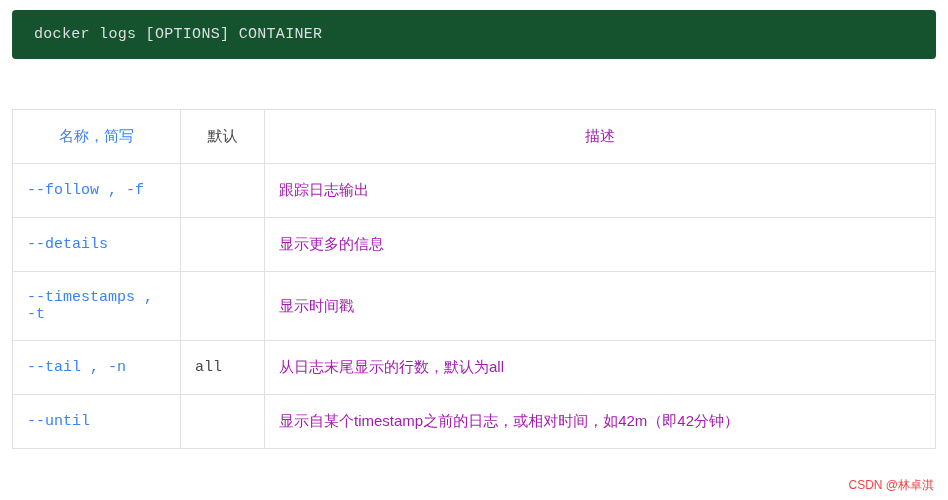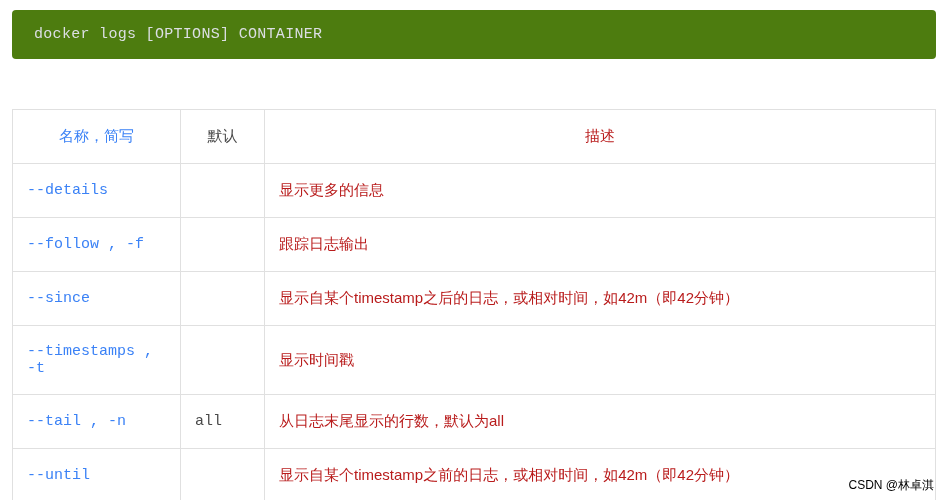--- a/index.html
+++ b/index.html
@@ -4,21 +4,21 @@
 <style>
 * { box-sizing: border-box; margin: 0; padding: 0; }
 body {
   font-family: -apple-system, BlinkMacSystemFont, "Segoe UI", "PingFang SC", "Hiragino Sans GB", "Microsoft YaHei", sans-serif;
   background: #ffffff;
   color: #333;
   padding: 10px 12px;
   font-size: 16px;
 }
 .code-block {
-  background: #4d7c0f;
+  background: #14532d;
   color: #dcdfe4;
   font-family: "Consolas", "Courier New", monospace;
   padding: 16px 22px;
   border-radius: 4px;
   font-size: 15px;
   letter-spacing: 0.3px;
   margin-bottom: 50px;
 }
 .options-table {
   width: 100%;
@@ -40,61 +40,56 @@
   font-family: "Consolas", "Courier New", monospace;
   color: #3b82f6;
   width: 168px;
 }
 .options-table .col-default {
   font-family: "Consolas", "Courier New", monospace;
   color: #4a4a4a;
   width: 84px;
 }
 .options-table .col-desc {
-  color: #b91c1c;
+  color: #a21caf;
 }
 .watermark {
   position: fixed;
   right: 14px;
   bottom: 6px;
   font-size: 12px;
-  color: #000000;
+  color: #ef4444;
   font-family: sans-serif;
 }
 </style>
 </head>
 <body>
 
 <div class="code-block">
   <span>docker logs [OPTIONS] CONTAINER</span>
 </div>
 
 <table class="options-table">
   <thead>
     <tr>
       <th class="col-name">名称，简写</th>
       <th class="col-default">默认</th>
       <th class="col-desc">描述</th>
     </tr>
   </thead>
   <tbody>
     <tr>
-      <td class="col-name">--details</td>
-      <td class="col-default"></td>
-      <td class="col-desc">显示更多的信息</td>
-    </tr>
-    <tr>
       <td class="col-name">--follow , -f</td>
       <td class="col-default"></td>
       <td class="col-desc">跟踪日志输出</td>
     </tr>
     <tr>
-      <td class="col-name">--since</td>
+      <td class="col-name">--details</td>
       <td class="col-default"></td>
-      <td class="col-desc">显示自某个timestamp之后的日志，或相对时间，如42m（即42分钟）</td>
+      <td class="col-desc">显示更多的信息</td>
     </tr>
     <tr>
       <td class="col-name">--timestamps , -t</td>
       <td class="col-default"></td>
       <td class="col-desc">显示时间戳</td>
     </tr>
     <tr>
       <td class="col-name">--tail , -n</td>
       <td class="col-default">all</td>
       <td class="col-desc">从日志末尾显示的行数，默认为all</td>

